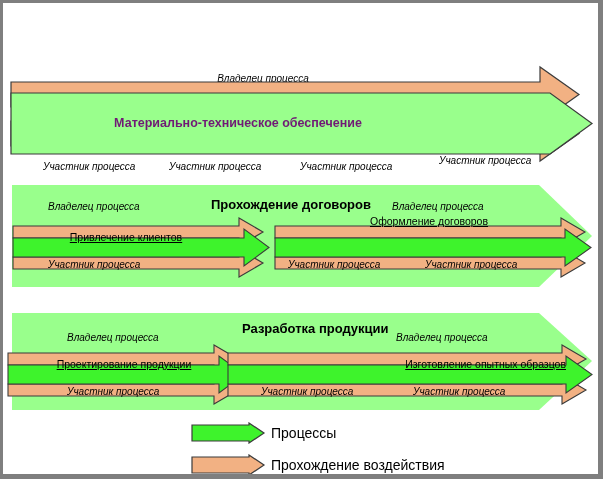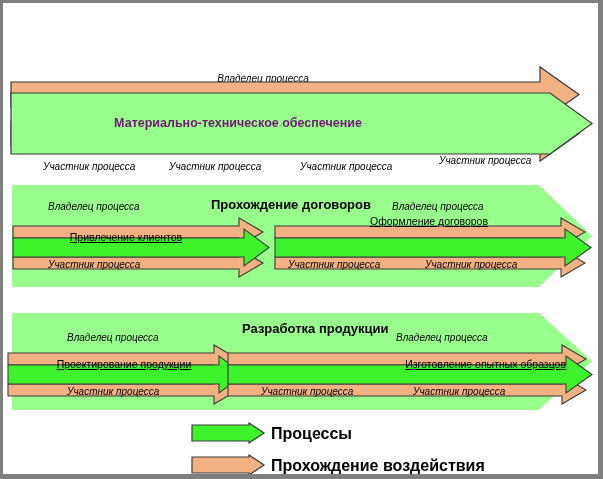--- a/index.html
+++ b/index.html
@@ -61,22 +61,22 @@
     position:absolute;
     font-size:12.5px;
     font-weight:bold;
     color:#701a75;
     white-space:nowrap;
   }
 
   
   .legend-label{
     position:absolute;
-    font-size:16px;
-    font-weight:bold;
+    font-size:14px;
+    font-weight:normal;
     color:#000;
     white-space:nowrap;
   }
   svg{display:block;}
 </style>
 </head>
 <body>
 
 <div class="frame">
 

